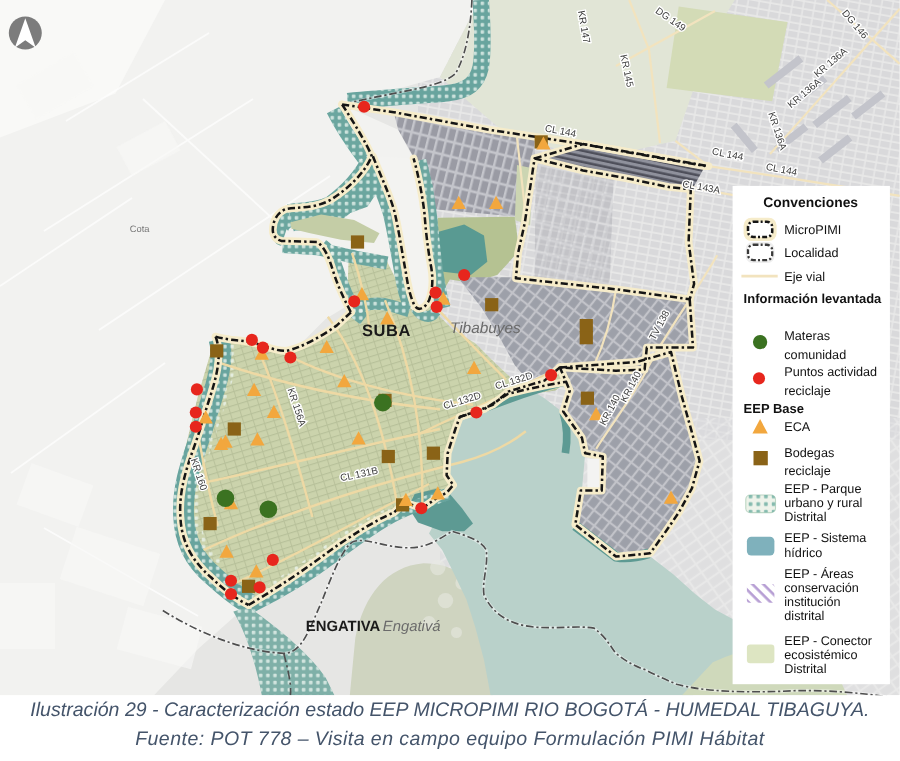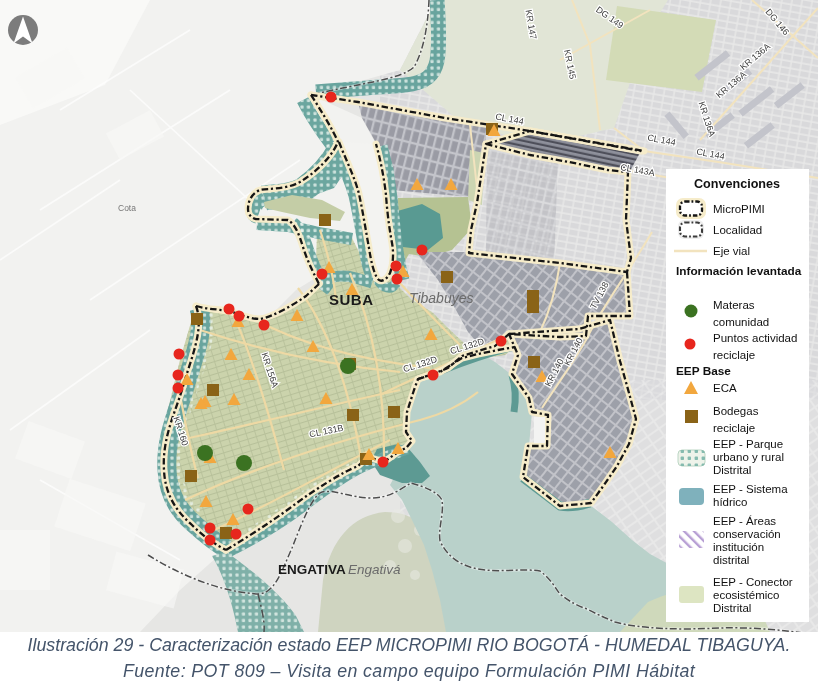--- a/index.html
+++ b/index.html
@@ -483,14 +483,14 @@
 <text x="713" y="551" font-size="11.5" fill="#111">institución</text>
 <text x="713" y="564" font-size="11.5" fill="#111">distrital</text>
 
 <rect x="679" y="586" width="25" height="17" rx="3" fill="#dde5c2"></rect>
 <text x="713" y="586" font-size="11.5" fill="#111">EEP - Conector</text>
 <text x="713" y="599" font-size="11.5" fill="#111">ecosistémico</text>
 <text x="713" y="612" font-size="11.5" fill="#111">Distrital</text>
 </g>
 </svg>
 
-<div class="cap">Ilustración 29 - Caracterización estado EEP MICROPIMI RIO BOGOTÁ - HUMEDAL TIBAGUYA.<br><span style="letter-spacing:0.4px">Fuente: POT 809 – Visita en campo equipo Formulación PIMI Hábitat</span></div>
+<div class="cap">Ilustración 29 - Caracterización estado EEP MICROPIMI RIO BOGOTÁ - HUMEDAL TIBAGUYA.<br><span style="letter-spacing:0.4px">Fuente: POT 778 – Visita en campo equipo Formulación PIMI Hábitat</span></div>
 </div>
 
 </body></html>

